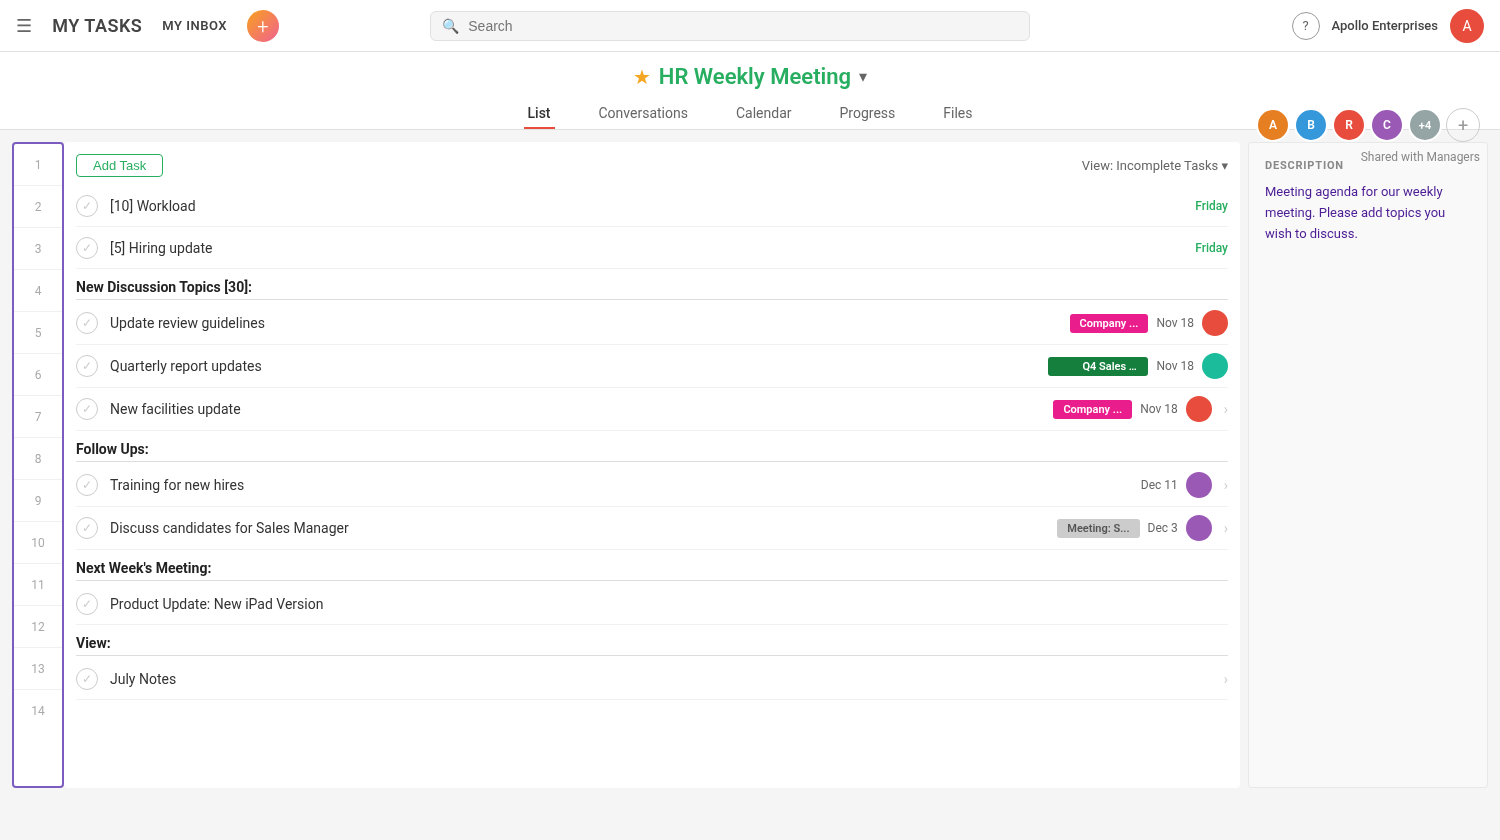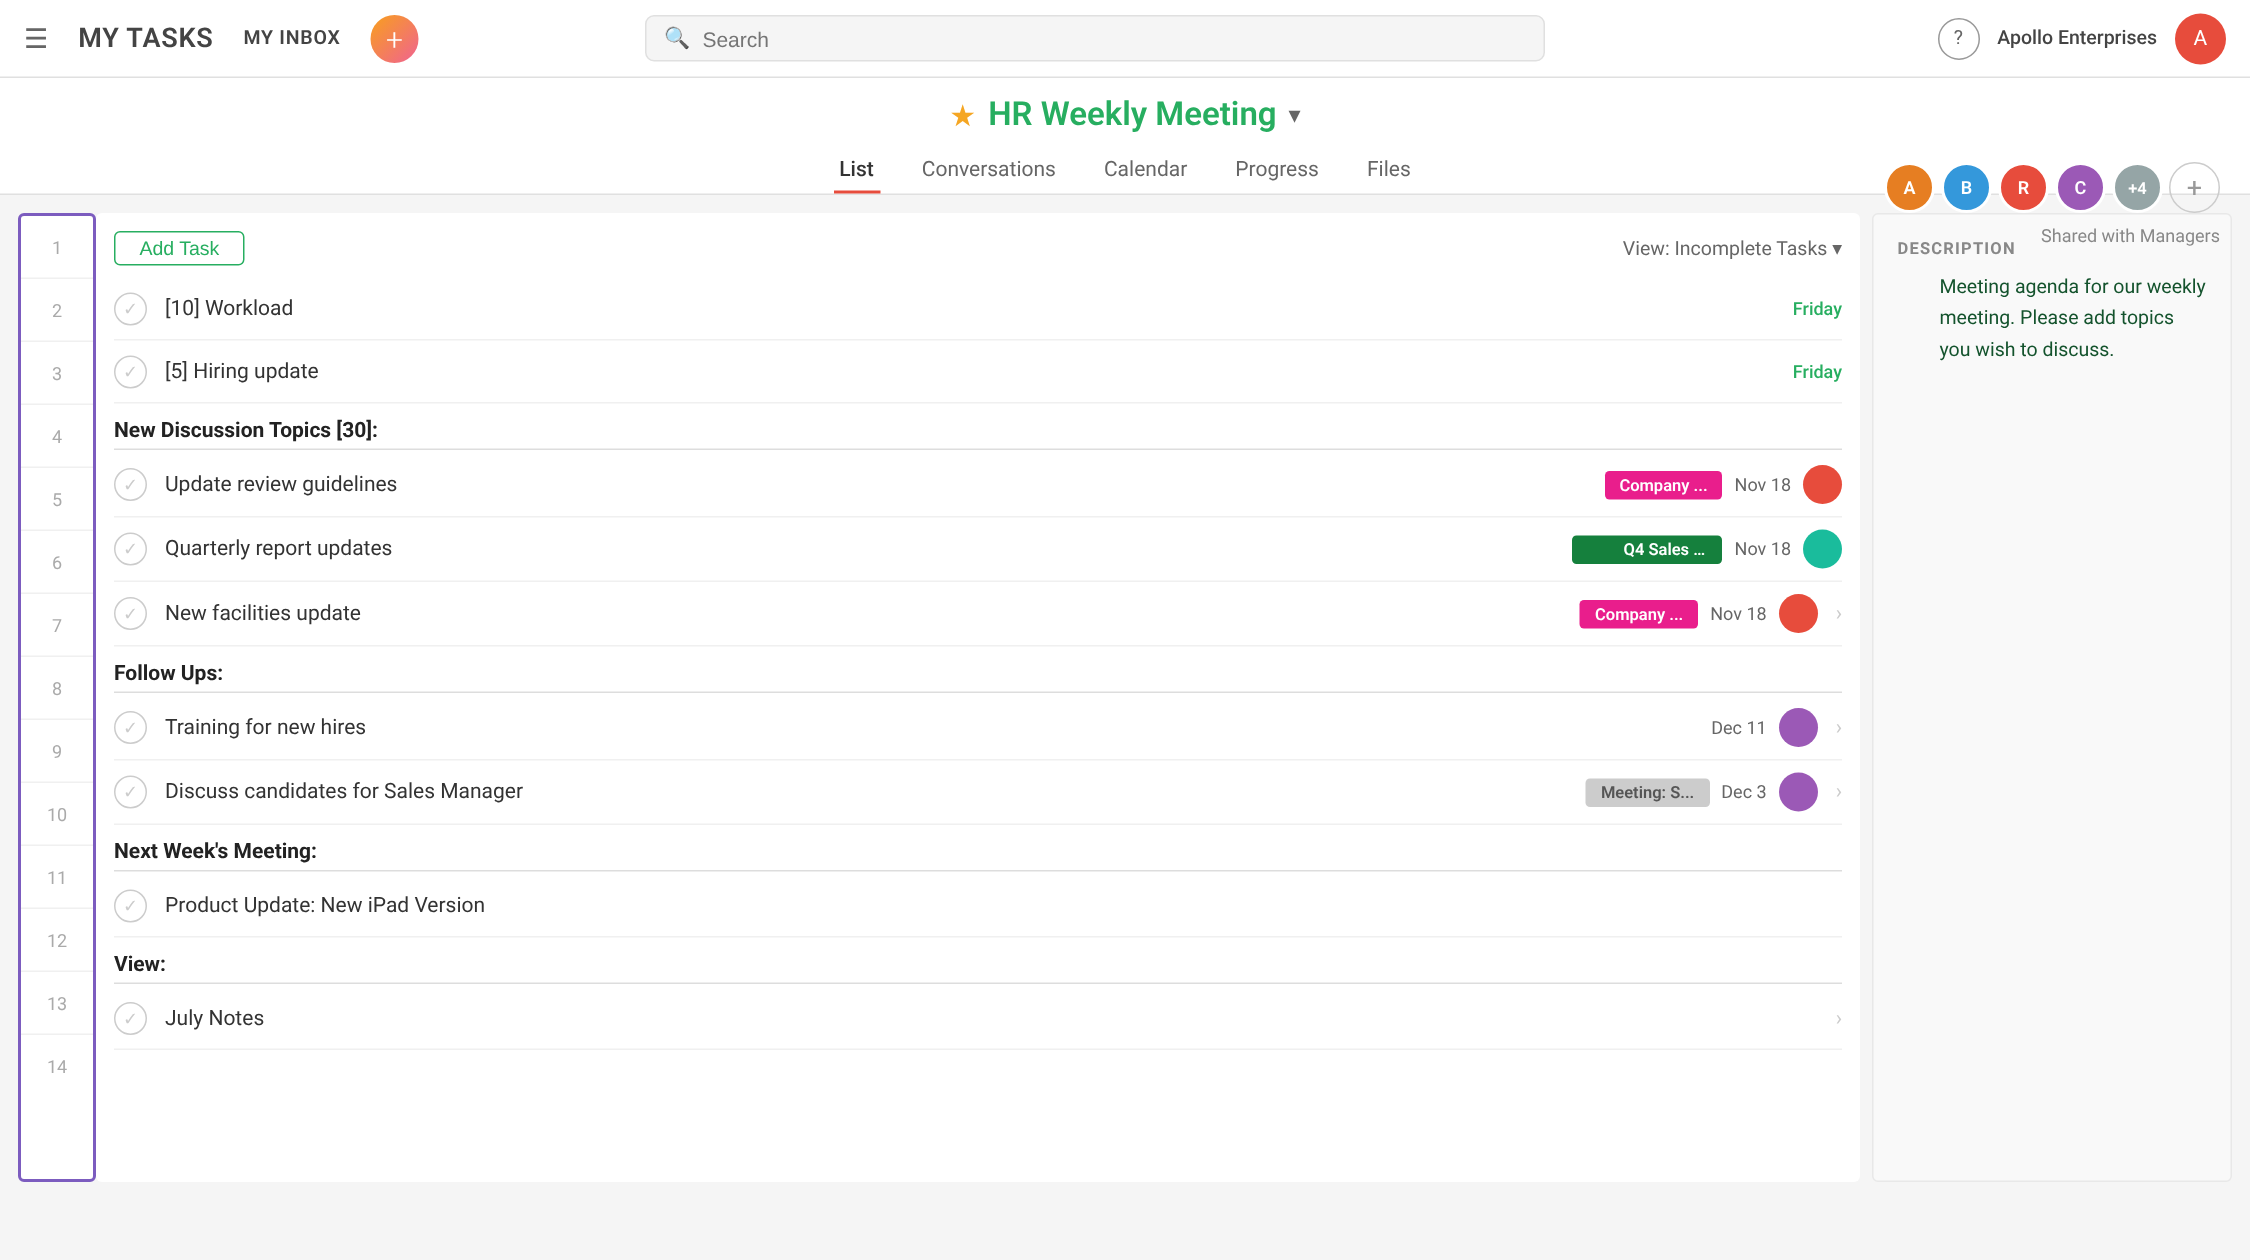--- a/index.html
+++ b/index.html
@@ -38,21 +38,21 @@
     
     .project-header {
       background: #fff; border-bottom: 1px solid #e0e0e0;
       display: flex; flex-direction: column; align-items: center; padding: 12px 0 0;
     }
     .project-title-row { display: flex; align-items: center; gap: 8px; margin-bottom: 8px; }
     .project-star { color: #f5a623; font-size: 20px; }
     .project-title { font-size: 22px; font-weight: 600; color: #27ae60; }
     .project-chevron { color: #666; font-size: 16px; cursor: pointer; }
 
-    .project-tabs { display: flex; gap: 24px; }
+    .project-tabs { display: flex; gap: 40px; }
     .project-tab { padding: 8px 4px; font-size: 14px; color: #666; cursor: pointer; position: relative; }
     .project-tab.active { color: #333; font-weight: 500; }
     .project-tab.active::after { content: ''; position: absolute; bottom: 0; left: 0; right: 0; height: 2px; background: #e74c3c; }
 
     
     .members-row {
       position: absolute; right: 20px; top: 56px;
       display: flex; align-items: center; gap: 4px;
     }
     .member-avatar {
@@ -124,21 +124,21 @@
     .task-date.friday { color: #27ae60; font-weight: 500; }
     .task-avatar { width: 26px; height: 26px; border-radius: 50%; overflow: hidden; flex-shrink: 0; }
     .task-arrow { color: #ccc; font-size: 14px; cursor: pointer; margin-left: 4px; }
 
     
     .description-panel {
       width: 240px; background: #f9f9f9; border: 1px solid #e8e8e8;
       border-radius: 4px; margin: 12px 12px 12px 0; padding: 16px; flex-shrink: 0;
     }
     .desc-title { font-size: 11px; font-weight: 700; color: #888; letter-spacing: 0.8px; text-transform: uppercase; margin-bottom: 10px; }
-    .desc-text { font-size: 13px; color: #14532d; line-height: 1.6; margin-left: 28px; }
+    .desc-text { font-size: 13px; color: #4c1d95; line-height: 1.6; }
 
     
     .task-list-area::-webkit-scrollbar { width: 6px; }
     .task-list-area::-webkit-scrollbar-track { background: #f0f0f0; }
     .task-list-area::-webkit-scrollbar-thumb { background: #ccc; border-radius: 3px; }
 
     
     .av-red { background: #e74c3c; }
     .av-blue { background: #3498db; }
     .av-orange { background: #e67e22; }

